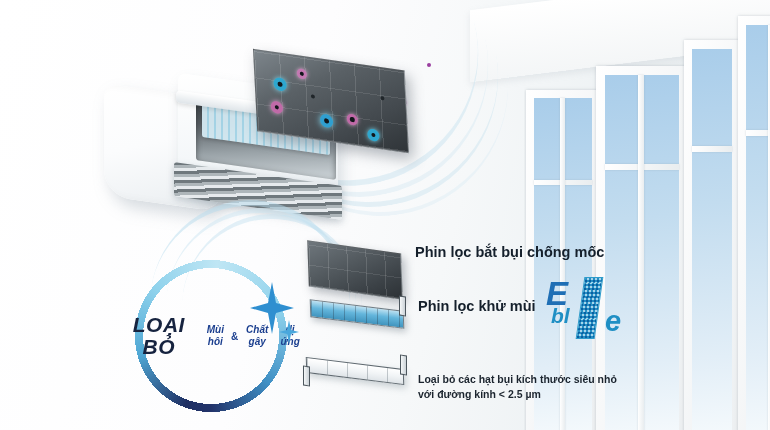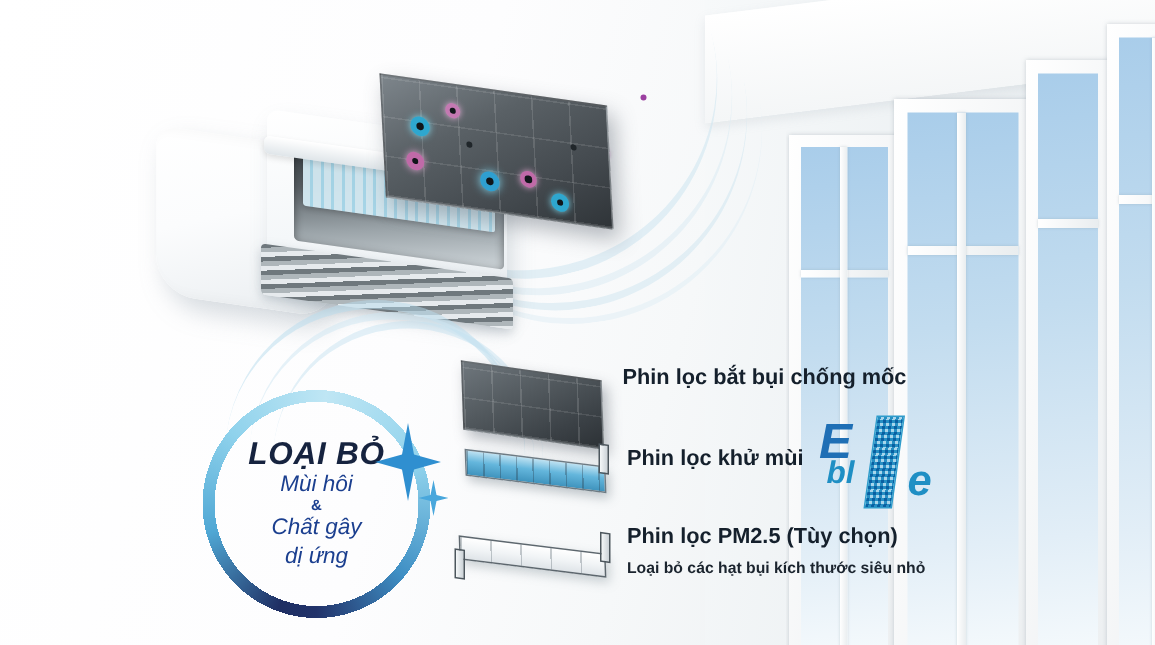--- a/index.html
+++ b/index.html
@@ -101,25 +101,25 @@
     background:repeating-linear-gradient(90deg,rgba(70,85,95,.30) 0 1px,transparent 1px 20px);}
   .cap{position:absolute;width:5px;height:18px;border:1px solid #4c565d;
     background:linear-gradient(90deg,#f4f7f8,#cbd2d7);}
 
   
   #badge{position:absolute;left:118px;top:243px;width:186px;height:186px;}
   .ring{position:absolute;inset:0;border-radius:50%;
     background:conic-gradient(from 200deg,#1f2f63 0deg,#4fa7d4 55deg,#8fd2ec 110deg,#bfe6f4 165deg,#8fd2ec 230deg,#3f8fc4 290deg,#22336a 340deg,#1f2f63 360deg);
     -webkit-mask:radial-gradient(circle, transparent 0 68px, #000 68px 76px, transparent 76px);
     mask:radial-gradient(circle, transparent 0 68px, #000 68px 76px, transparent 76px);}
-  .badge-txt{position:absolute;inset:0;display:flex;flex-direction:column;
+  .badge-txt{position:absolute;inset:0;display:flex;flex-direction:row;
     align-items:center;justify-content:center;text-align:center;}
   .b-main{font-size:21px;font-weight:bold;font-style:italic;color:#16233f;letter-spacing:.5px;
     line-height:1.05;}
-  .b-sub{font-size:15px;font-weight:normal;font-style:italic;color:#1b3f8f;line-height:1.22;}
+  .b-sub{font-size:10px;font-weight:bold;font-style:italic;color:#1b3f8f;line-height:1.22;}
   .b-amp{font-size:10px;font-weight:bold;color:#1b3f8f;line-height:1.1;}
 
   .spark{position:absolute;}
 
   
   .label{position:absolute;font-weight:bold;color:#15202c;white-space:nowrap;}
   .l-main{font-size:14.5px;}
   .l-sub{font-size:10.5px;font-weight:bold;color:#1b242e;line-height:1.45;}
 
   
@@ -228,22 +228,22 @@
     </div>
   <div class="cap" style="left:399px;top:296px;transform:skewY(9deg);"></div>
   <div class="f3">
       <div class="grid"></div>
     </div>
   <div class="cap" style="left:400px;top:355px;transform:skewY(9deg);"></div>
   <div class="cap" style="left:303px;top:366px;transform:skewY(9deg);"></div>
 
   <div class="label l-main" style="left:415px;top:244px;">Phin lọc bắt bụi chống mốc</div>
   <div class="label l-main" style="left:418px;top:298px;">Phin lọc khử mùi</div>
-  <div class="label l-main" style="left:418px;top:350px;">Phin lọc PM2.5 (Tùy chọn)</div>
   <div class="label l-sub" style="left:418px;top:372px;">Loại bỏ các hạt bụi kích thước siêu nhỏ</div>
+  <div class="label l-sub" style="left:418px;top:387px;">với đường kính &lt; 2.5 µm</div>
 
   <div id="enzyme">
     <div class="ez-row ez-E">E</div>
     <div class="ez-bar"></div>
     <div class="ez-row ez-bl">bl</div>
     <div class="ez-row ez-e">e</div>
   </div>
 
 </div>
 

